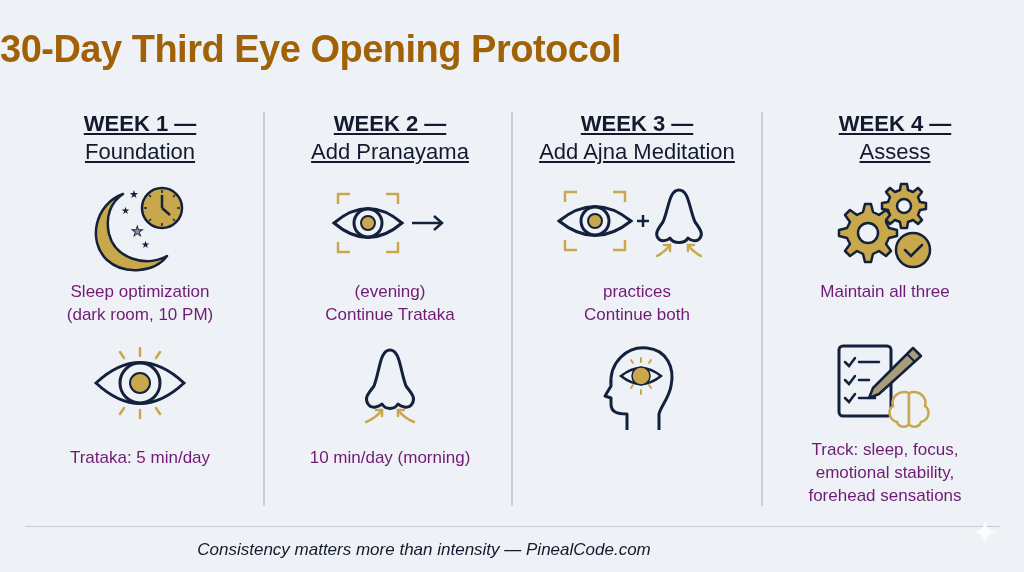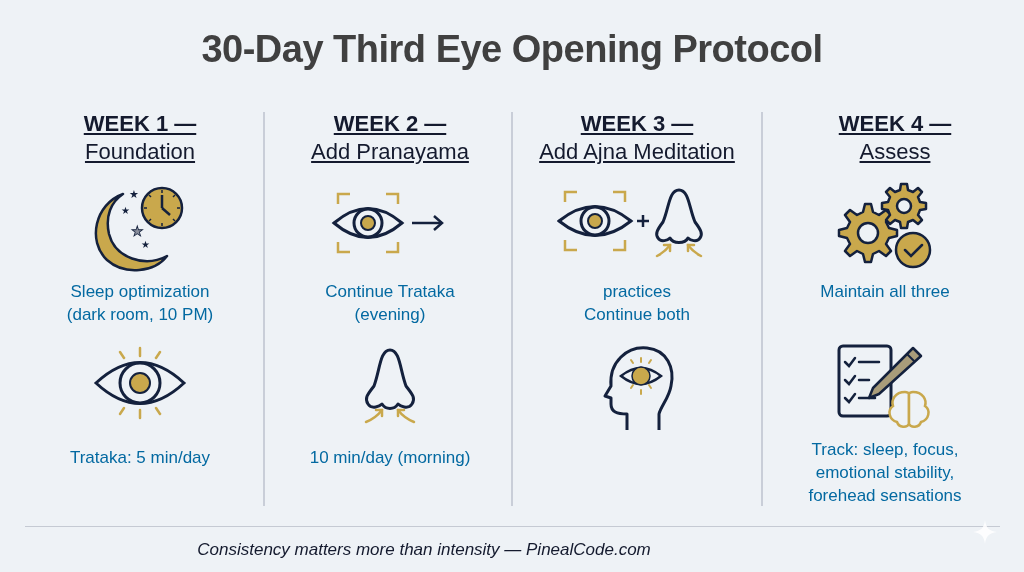--- a/index.html
+++ b/index.html
@@ -5,35 +5,35 @@
   * { box-sizing: border-box; margin: 0; padding: 0; }
   html, body { width: 1024px; height: 572px; overflow: hidden; }
   body {
     background: #eef2f6;
     font-family: "Liberation Sans", "DejaVu Sans", sans-serif;
     color: #141a2e;
     position: relative;
   }
   .title {
     position: absolute; left: 0; top: 28px; width: 1024px;
-    text-align: center; font-size: 38px; font-weight: 700;
-    color: #404040; letter-spacing: -0.5px;
+    font-size: 38px; font-weight: 700;
+    color: #a16207; letter-spacing: -0.5px;
   }
   .col {
     position: absolute; top: 110px; height: 400px; text-align: center; text-decoration: underline;
   }
   .col-head {
     font-size: 22px; line-height: 28px; color: #141a2e;
   }
   .col-head .wk { font-weight: 700; display: block; }
   .col-head .sub { font-weight: 400; display: block; }
   .icon { position: absolute; left: 50%; transform: translateX(-50%); }
   .cap {
     position: absolute; left: 0; width: 100%;
-    font-size: 17px; line-height: 23px; color: #0369a1;
+    font-size: 17px; line-height: 23px; color: #701a75;
   }
   .divider {
     position: absolute; top: 112px; height: 394px; width: 2px; background: #c9ced8;
   }
   .footline {
     position: absolute; left: 25px; top: 526px; width: 975px; height: 1px; background: #c5cad3;
   }
   .footer {
     position: absolute; left: 0; top: 540px; width: 848px; text-align: center;
     font-size: 17px; color: #141a2e; font-style: italic;
@@ -108,22 +108,22 @@
         <path d="M8 52 V62 H20"></path>
         <path d="M56 62 H68 V52"></path>
     </g>
     <path d="M4 33 Q38 4 72 33 Q38 62 4 33 Z" fill="none" stroke="#14213d" stroke-width="3"></path>
     <circle cx="38" cy="33" r="14" fill="none" stroke="#14213d" stroke-width="3"></circle>
     <circle cx="38" cy="33" r="7" fill="#c9a84c" stroke="#14213d" stroke-width="2"></circle>
     <line x1="82" y1="33" x2="112" y2="33" stroke="#14213d" stroke-width="2.5"></line>
     <path d="M104 26 L112 33 L104 40" fill="none" stroke="#14213d" stroke-width="2.5"></path>
   </svg>
   <div class="cap" style="top:170px">
+    <div>(evening)</div>
     <div>Continue Trataka</div>
-    <div>(evening)</div>
   </div>
   <svg class="icon" style="top:236px" width="80" height="80" viewBox="0 0 80 80">
     <path d="M40 4 C30 4 30 24 24 40 C18 48 14 52 18 58 C22 64 30 60 32 58 C36 64 44 64 48 58 C50 60 58 64 62 58 C66 52 62 48 56 40 C50 24 50 4 40 4 Z" fill="none" stroke="#14213d" stroke-width="3" stroke-linejoin="round"></path>
     <g fill="none" stroke="#c9a84c" stroke-width="2.5" stroke-linecap="round">
       <path d="M16 76 Q26 72 32 64"></path>
         <path d="M26 64 L32 64 L32 70"></path>
       <path d="M64 76 Q54 72 48 64"></path>
         <path d="M54 64 L48 64 L48 70"></path>
     </g>
   </svg>

